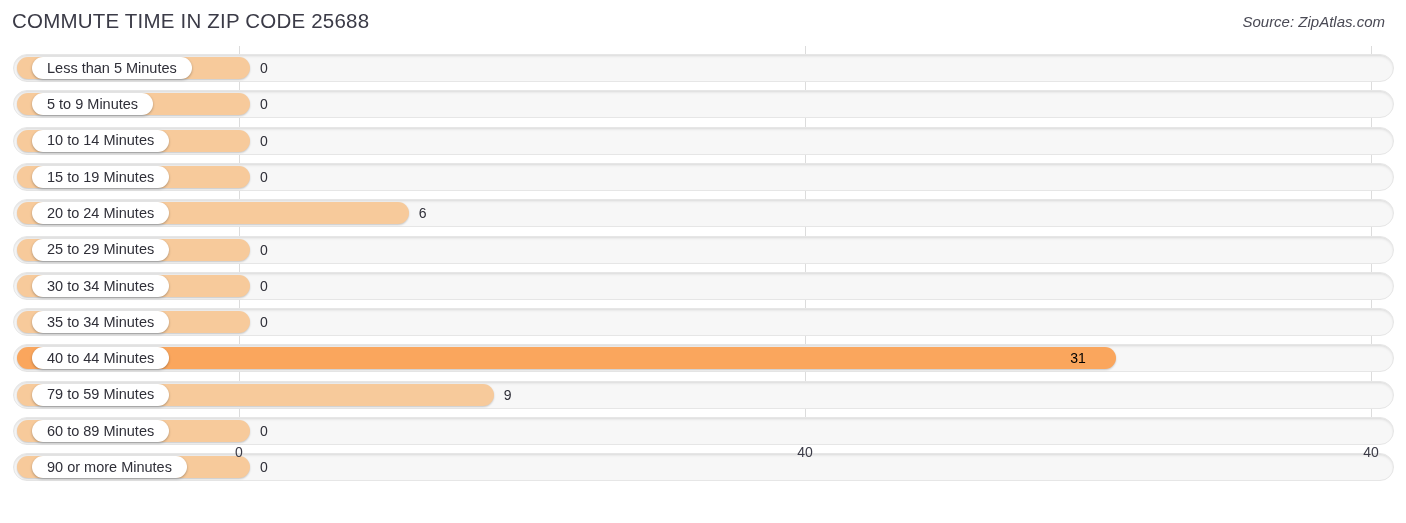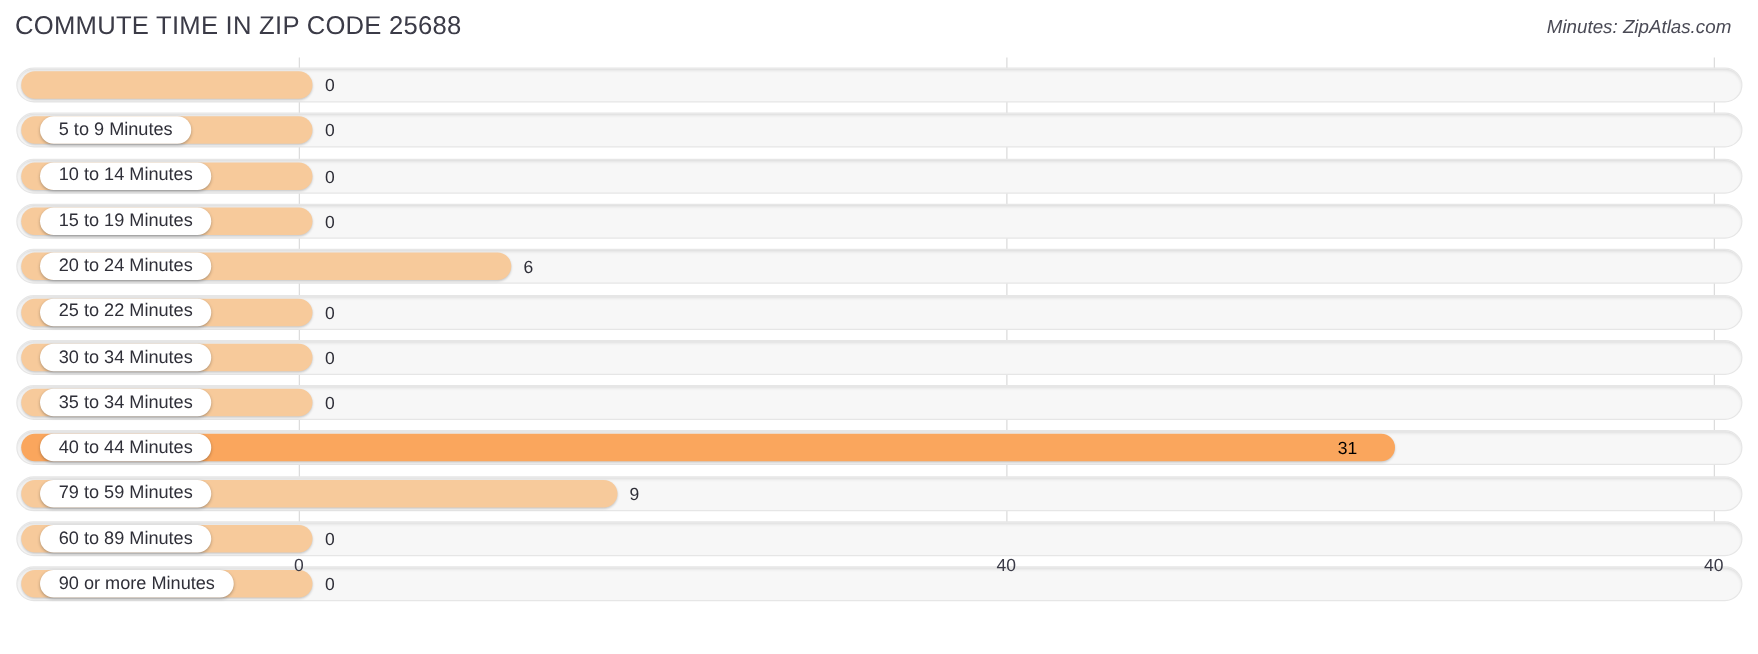--- a/index.html
+++ b/index.html
@@ -79,29 +79,32 @@
     transform:translateX(-50%);
     white-space:nowrap;
   }
 </style>
 </head>
 <body>
 
 <div id="chart-root">
 
   <div class="title">COMMUTE TIME IN ZIP CODE 25688</div>
-  <div class="source">Minutes: ZipAtlas.com</div>
+  <div class="source">Source: ZipAtlas.com</div>
 
   <div class="plot" id="plot">
       <div class="gridline" style="left: 239px;"></div>
       <div class="gridline" style="left: 805px;"></div>
       <div class="gridline" style="left: 1371px;"></div>
       <div class="row" style="top: 8px;">
         <div class="track"></div>
         <div class="bar lite" style="width: 233px;"></div>
+        <div class="pill">
+          <span>Less than 5 Minutes</span>
+        </div>
         <div class="val" style="left: 247px;">0</div>
       </div>
       <div class="row" style="top: 44.3px;">
         <div class="track"></div>
         <div class="bar lite" style="width: 233px;"></div>
         <div class="pill">
           <span>5 to 9 Minutes</span>
         </div>
         <div class="val" style="left: 247px;">0</div>
       </div>
@@ -126,21 +129,21 @@
         <div class="bar lite" style="width: 391.8px;"></div>
         <div class="pill">
           <span>20 to 24 Minutes</span>
         </div>
         <div class="val" style="left: 405.8px;">6</div>
       </div>
       <div class="row" style="top: 189.5px;">
         <div class="track"></div>
         <div class="bar lite" style="width: 233px;"></div>
         <div class="pill">
-          <span>25 to 22 Minutes</span>
+          <span>25 to 29 Minutes</span>
         </div>
         <div class="val" style="left: 247px;">0</div>
       </div>
       <div class="row" style="top: 225.8px;">
         <div class="track"></div>
         <div class="bar lite" style="width: 233px;"></div>
         <div class="pill">
           <span>30 to 34 Minutes</span>
         </div>
         <div class="val" style="left: 247px;">0</div>

